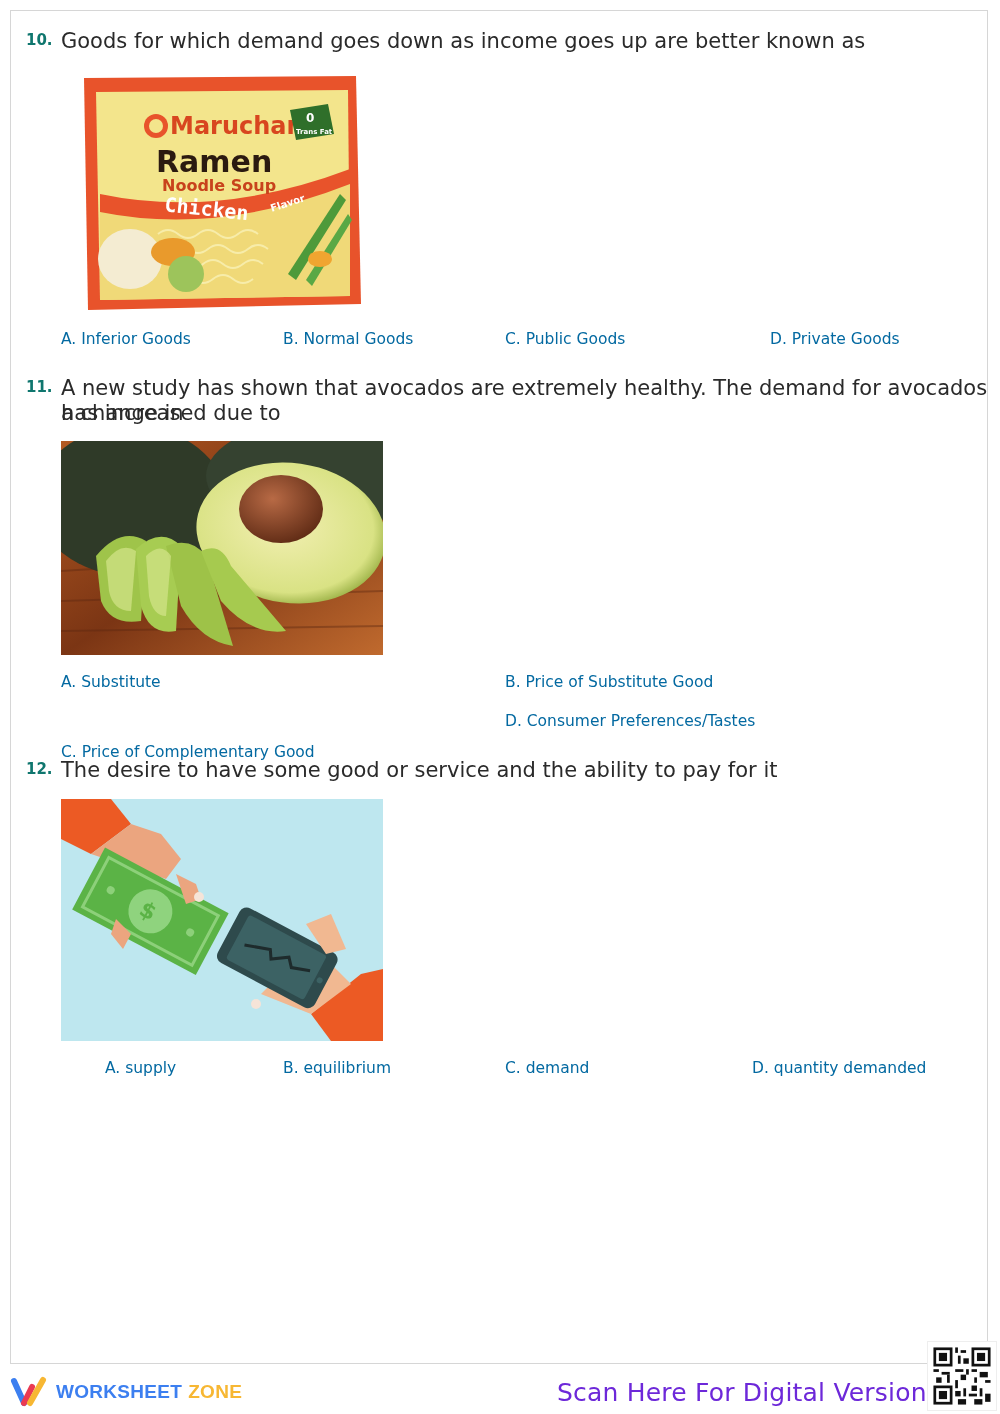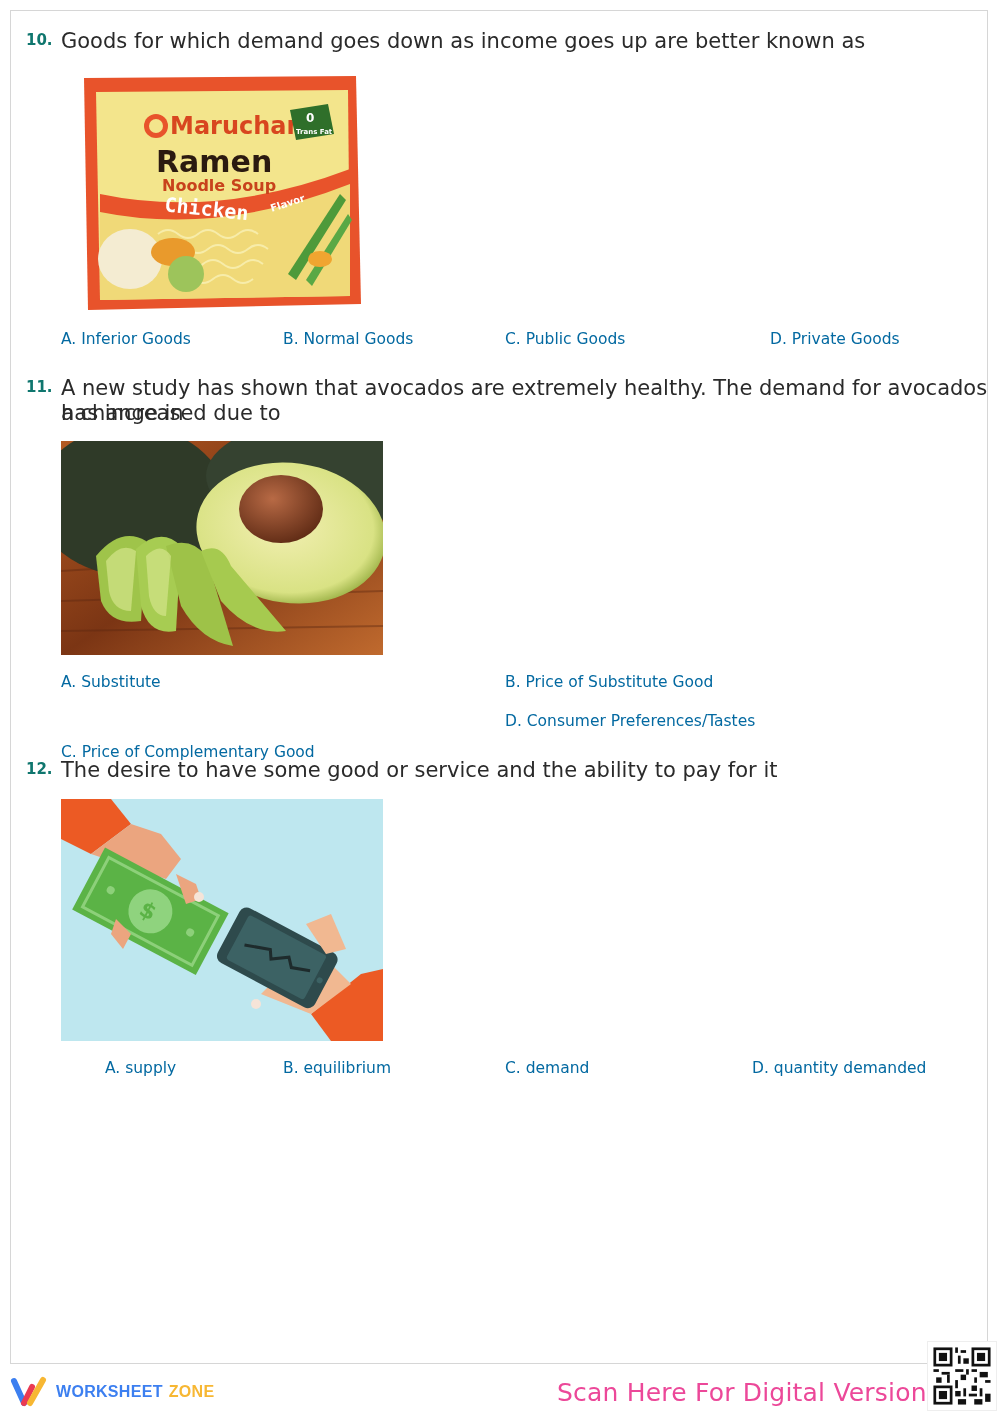--- a/index.html
+++ b/index.html
@@ -13,24 +13,24 @@
   .img { position:absolute; overflow:hidden; }
 
   
   .ramen { left:78px; top:74px; width:290px; height:238px; }
   
   .avocado { left:61px; top:441px; width:322px; height:214px; }
   
   .money { left:61px; top:799px; width:322px; height:242px; background:#bee7ef; }
 
   .footer-logo { position:absolute; left:10px; top:1376px; height:32px; display:flex; align-items:center; }
-  .logo-text { font-family:"Liberation Sans", sans-serif; font-weight:bold; font-size:16px; letter-spacing:0.3px; margin-left:6px; }
+  .logo-text { font-family:"Liberation Sans", sans-serif; font-weight:bold; font-size:19px; letter-spacing:0.3px; margin-left:6px; }
   .logo-ws { color:#3c7ff0; }
   .logo-zone { color:#f7b733; margin-left:6px; }
-  .scan { position:absolute; left:557px; top:1378px; font-size:25px; color:#ec4899; font-family:"DejaVu Sans", sans-serif; letter-spacing:0.2px; }
+  .scan { position:absolute; left:557px; top:1378px; font-size:25px; color:#6d28d9; font-family:"DejaVu Sans", sans-serif; letter-spacing:0.2px; }
   .qr { position:absolute; left:927px; top:1341px; width:68px; height:68px; background:#fff; border:1px solid #eee; }
 </style>
 </head>
 <body>
 
 <div class="frame"></div>
 
 <div class="qnum" style="left:26px;top:31px;">10.</div>
 <div class="qtext" style="left:61px;top:29px;">Goods for which demand goes down as income goes up are better known as</div>
 

